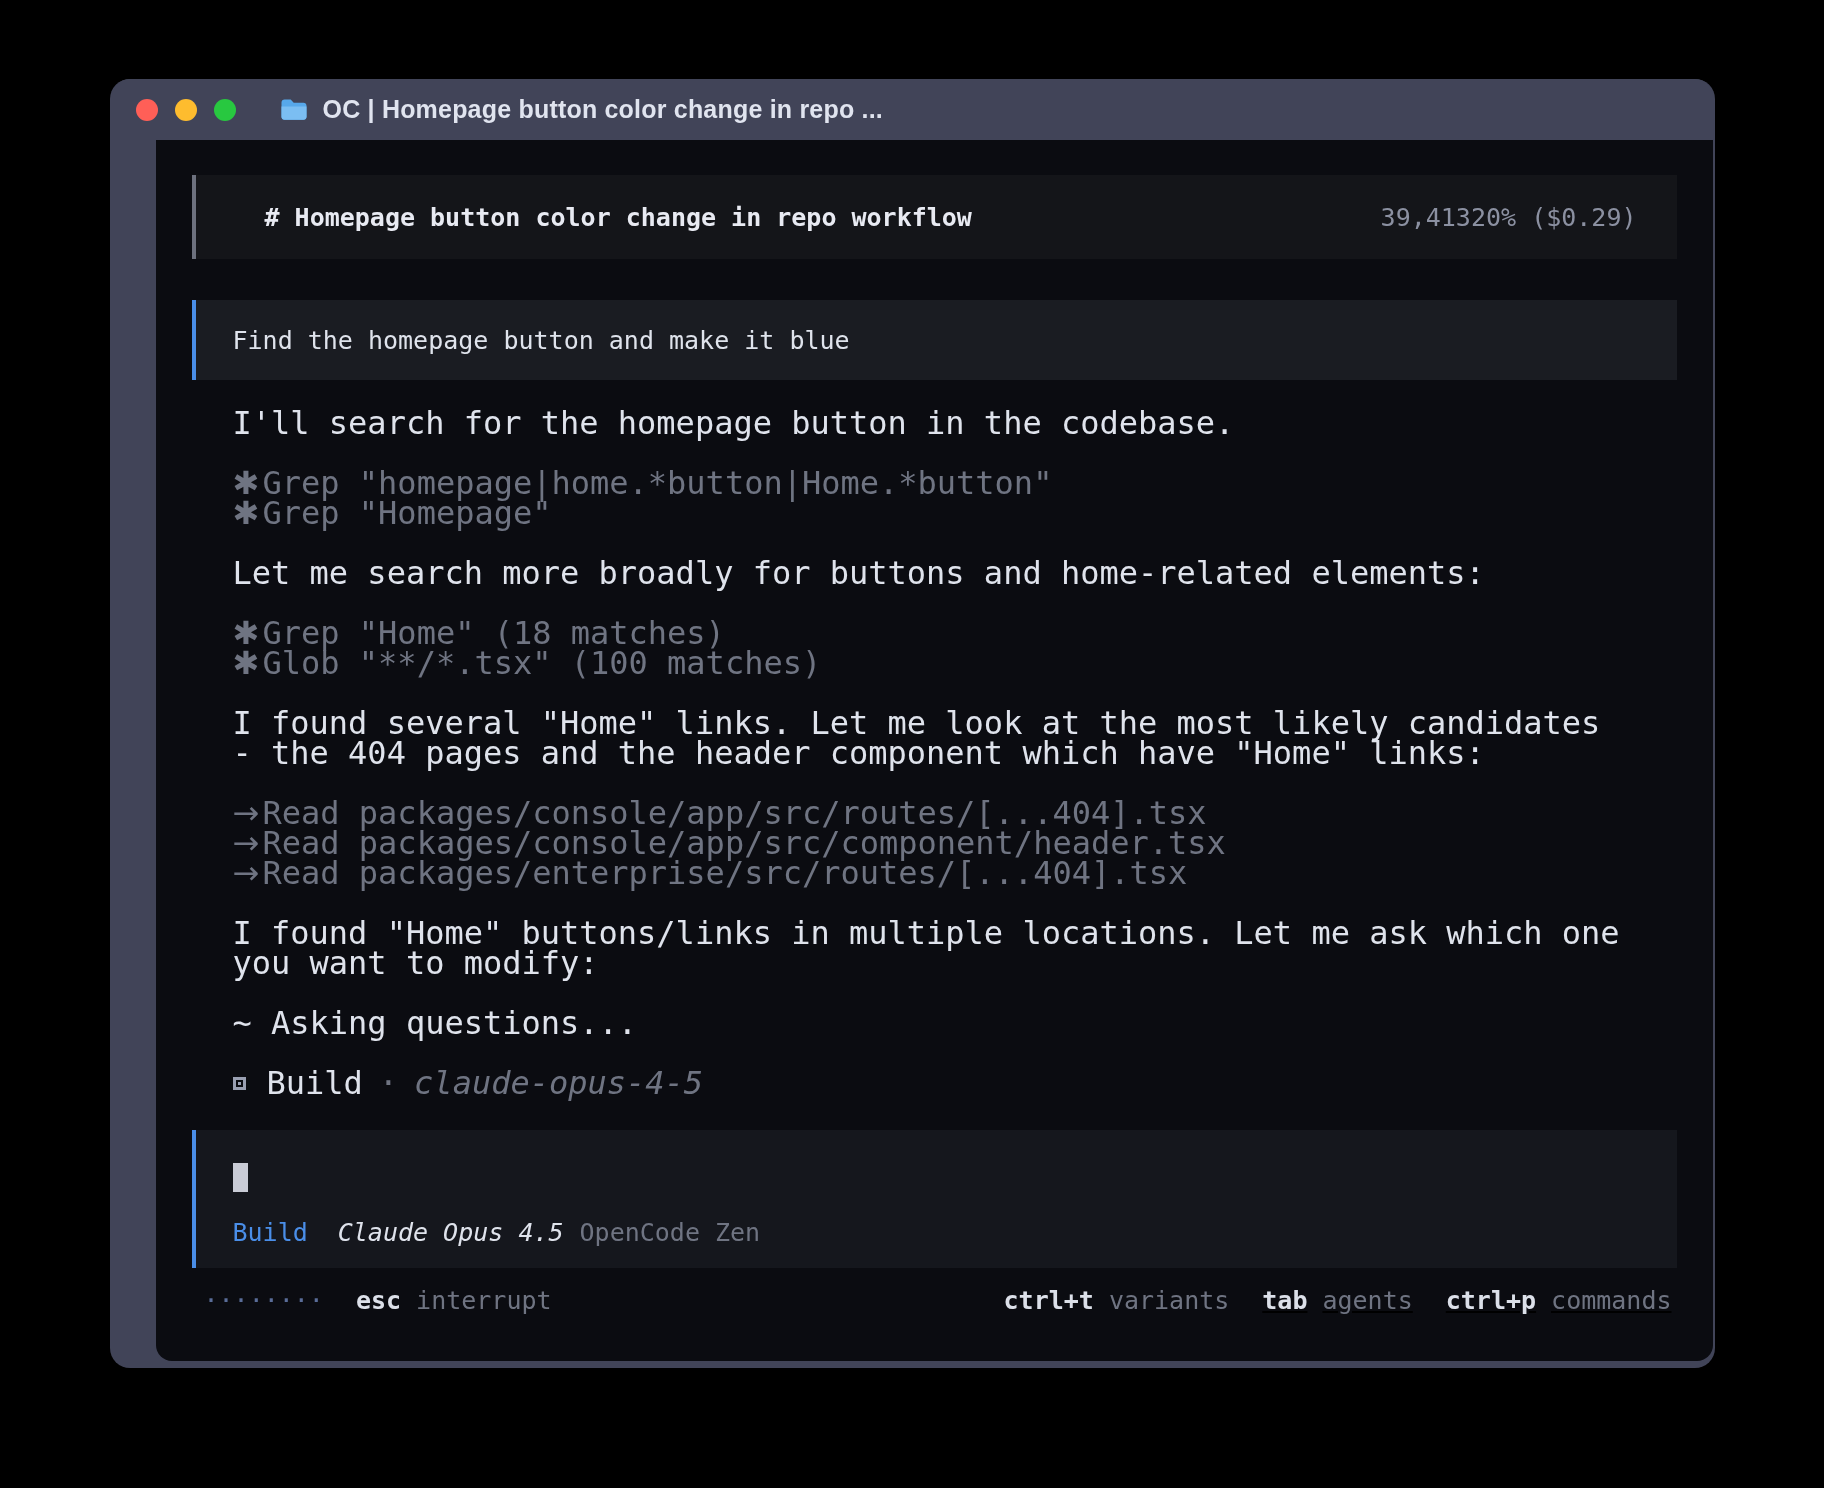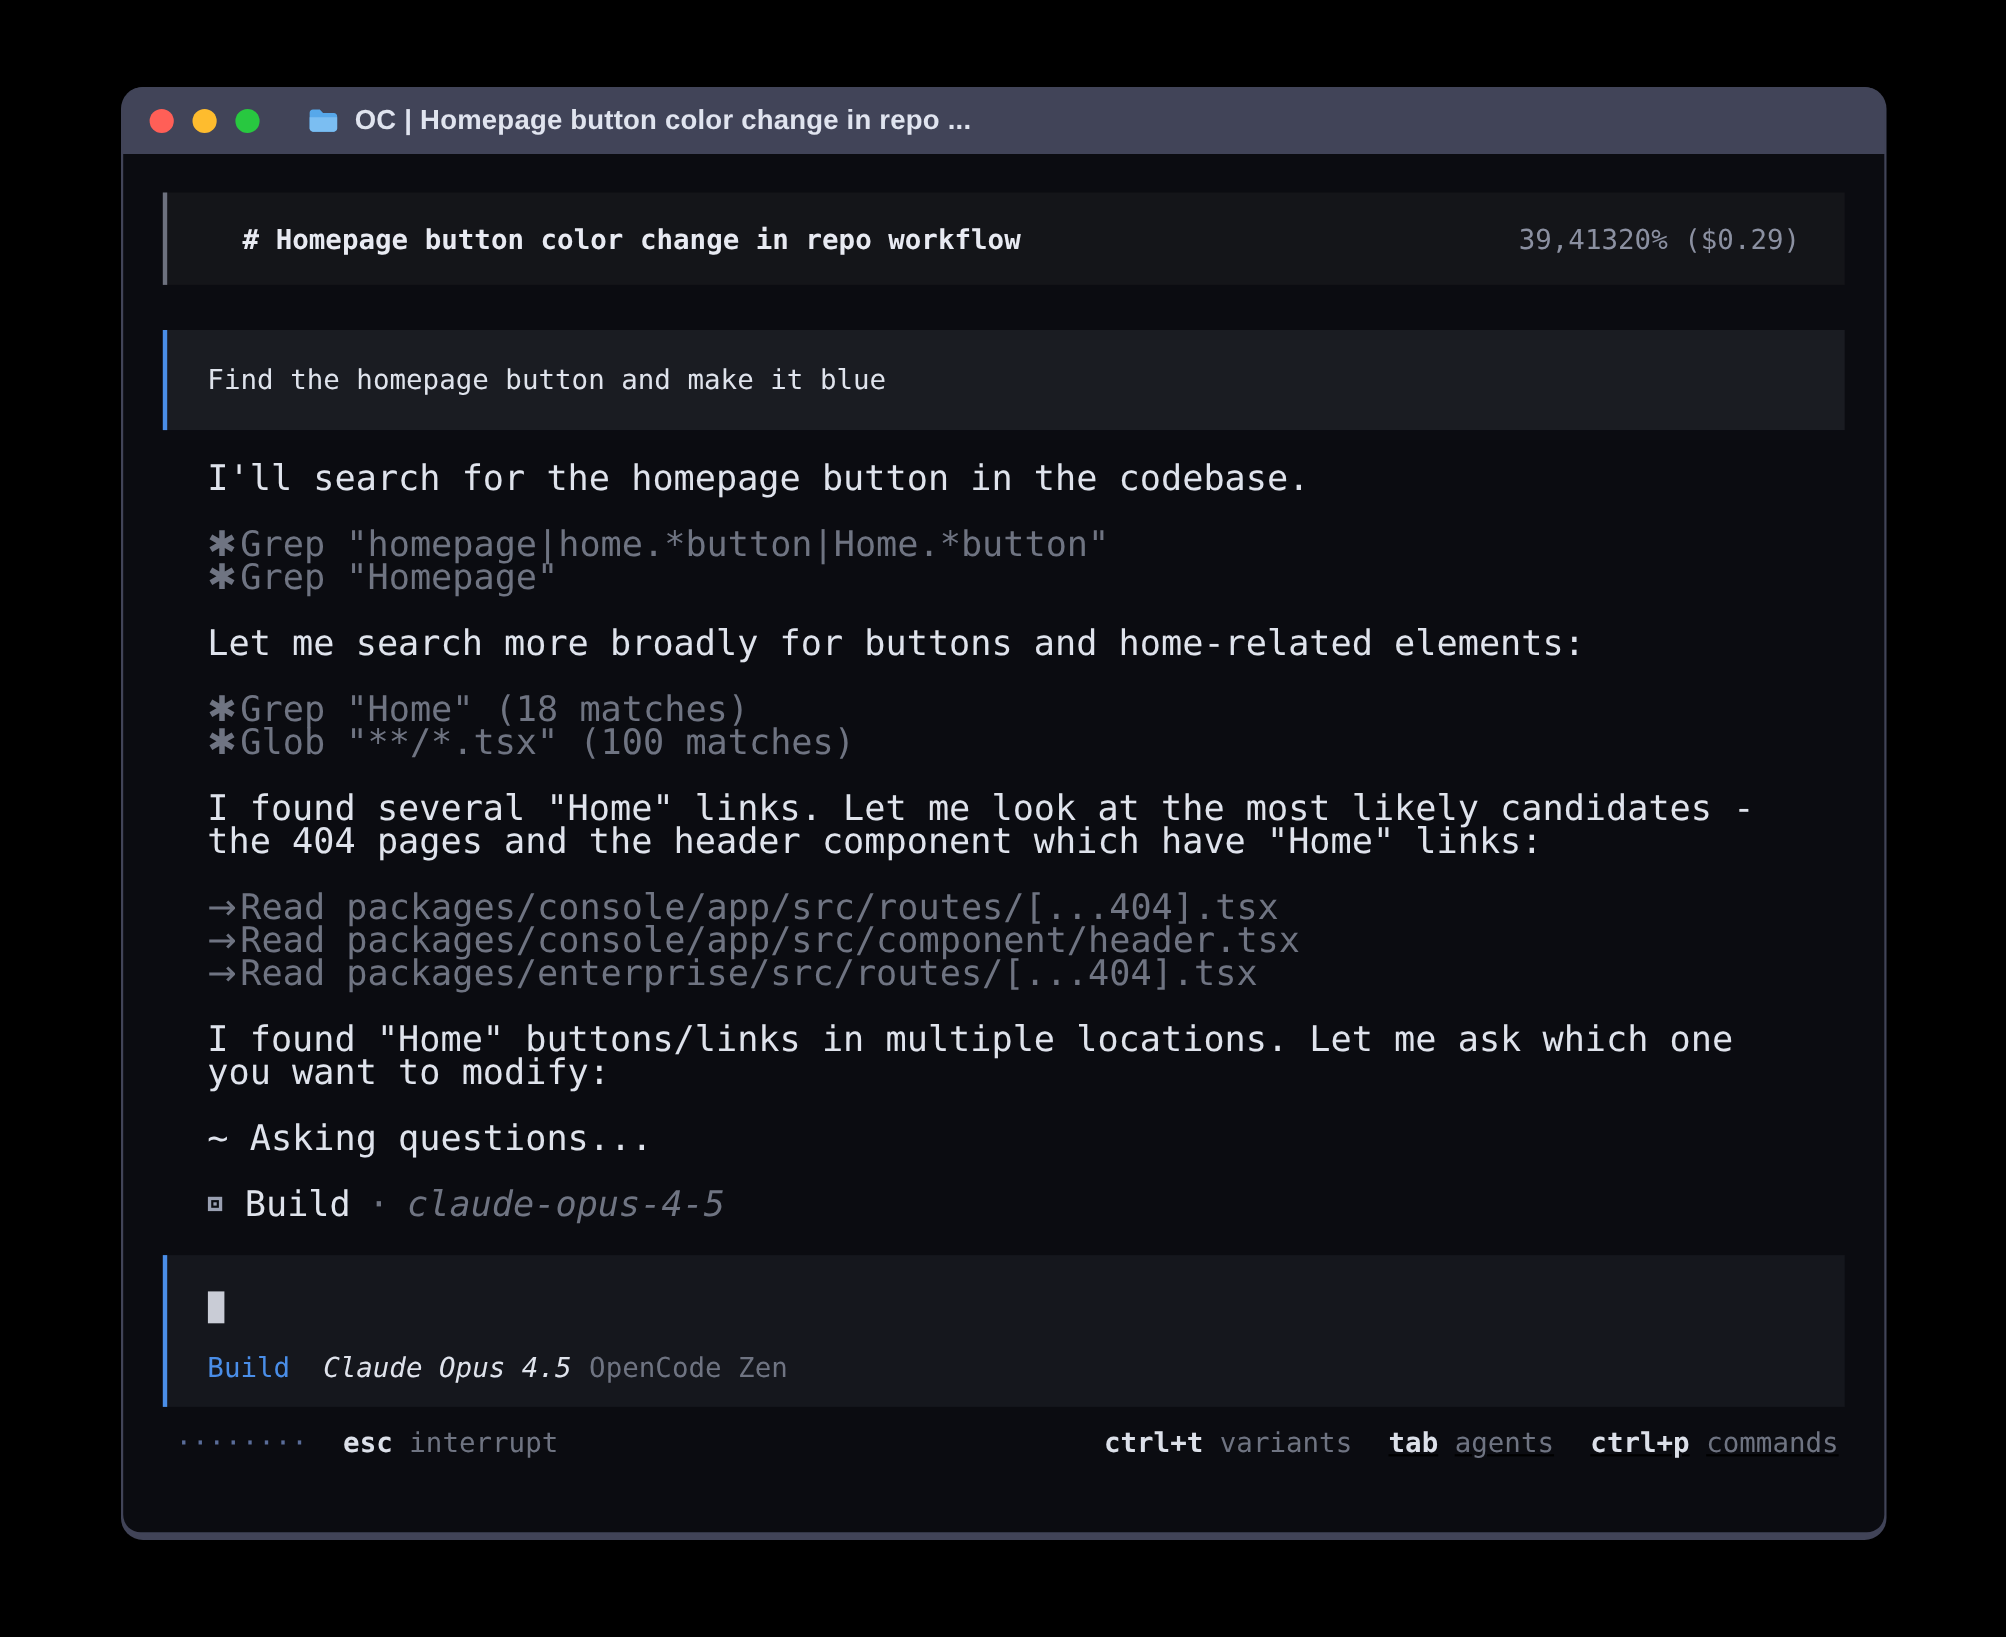--- a/index.html
+++ b/index.html
@@ -26,36 +26,36 @@
   .folder { margin-left:44px; margin-right:15px; display:flex; align-items:center; }
   .title-text {
     font-family:"Liberation Sans", sans-serif; font-weight:700;
     font-size:25px; color:#e0e4ef; letter-spacing:.2px;
     white-space:nowrap;
   }
 
   
   .wbody {
     background:#0b0c11; border-radius:0 0 16px 16px;
-    padding:35px 36px 66px; overflow:hidden;
+    padding:35px 36px 45px; overflow:hidden;margin-left:44px;
   }
 
   .panel { border-left:4px solid; }
 
   .header-panel {
     background:#141519; border-left-color:#6d717e;
     height:84px; display:flex; align-items:center; justify-content:space-between;
     padding:0 40px 0 69px;
   }
   .header-title { color:#e8eaf2; font-weight:700; font-size:25px; white-space:nowrap; }
   .header-stats { color:#8b90a1; font-size:25px; display:flex; white-space:nowrap; }
 
   .user-panel {
     margin-top:41px; background:#1a1c22; border-left-color:#4a8ee8;
-    height:91px; display:flex; align-items:center;
+    height:80px; display:flex; align-items:center;
     padding:0 40px 0 37px; color:#dfe3ec; font-size:25px;
   }
 
   
   .conversation { margin-top:28px; padding:0 41px; font-size:32px; line-height:30px; }
   .conversation > * + * { margin-top:30px; }
   .para { color:#dfe3ec; }
   .tool-group { color:#6f7482; }
   .tool-line { display:flex; }
   .tool-icon { width:15px; margin-right:15px; flex:0 0 auto; font-family:"DejaVu Sans","DejaVu Sans Mono",monospace; }

